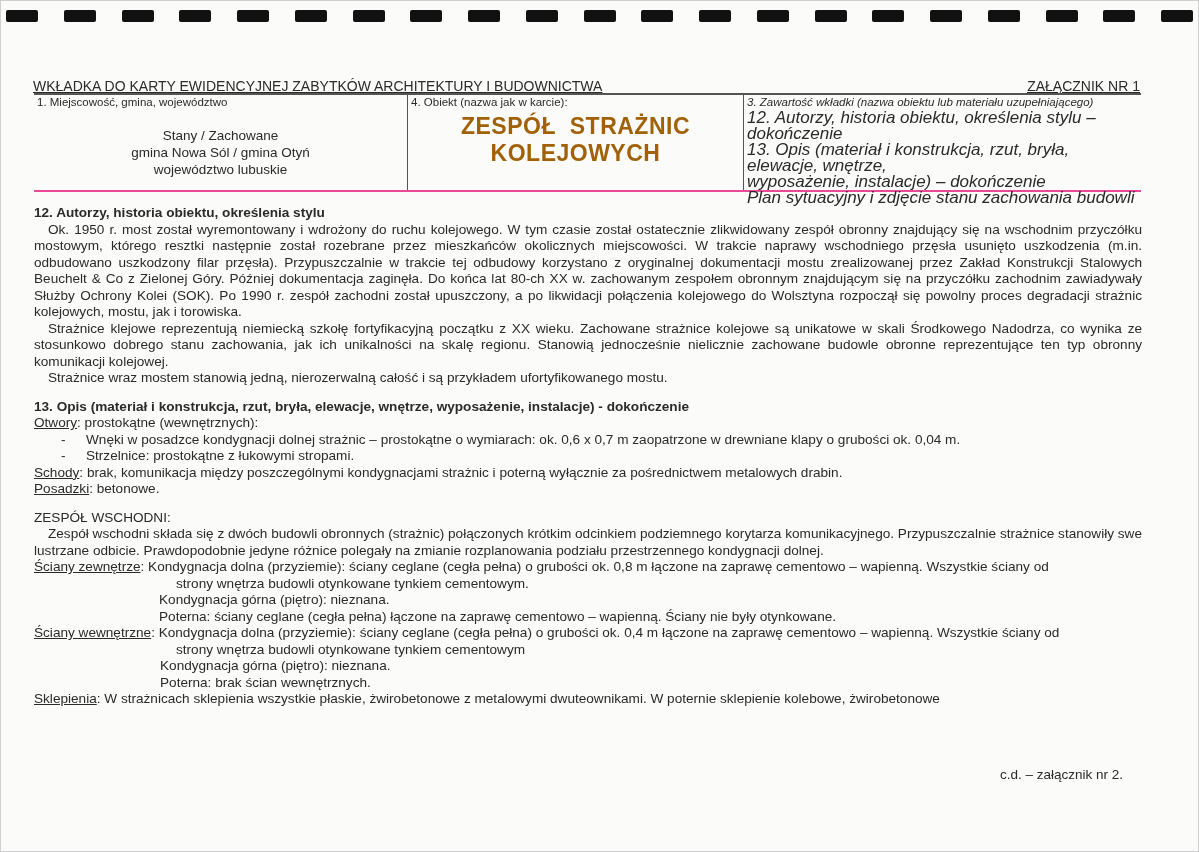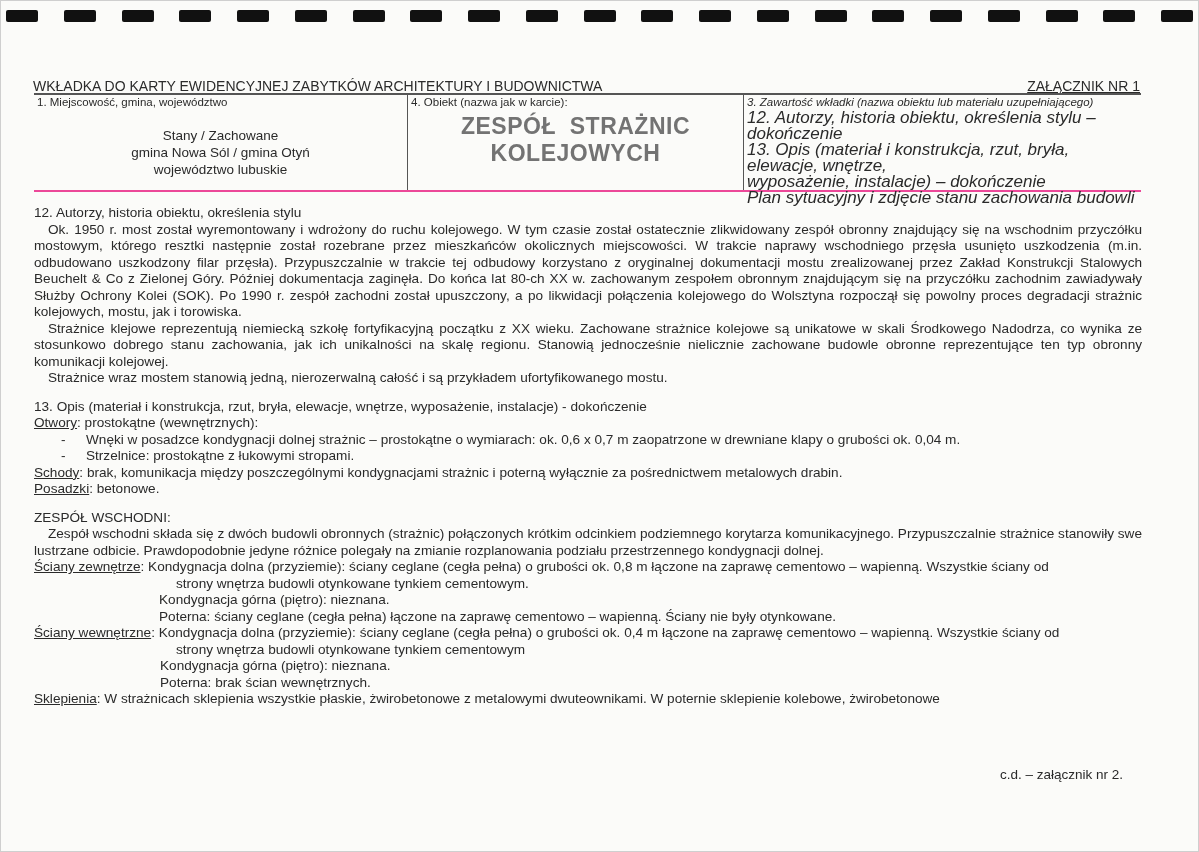--- a/index.html
+++ b/index.html
@@ -17,48 +17,48 @@
   .punch-strip {
     position:absolute; top:10px; left:6px; right:6px; height:14px;
     display:flex; justify-content:space-between;
   }
   .punch-hole {
     width:32px; height:12px; background:#111; border-radius:2px;
   }
   .doc-title-row {
     position:absolute; top:78px; left:33px; width:1107px;
     display:flex; justify-content:space-between; align-items:flex-end;
-    font-size:14px; line-height:16px; color:#2b2b2b;
+    font-size:14px; line-height:16px; color:#2b2b2b;text-decoration:underline;
   }
   .doc-title-row .annex { text-decoration:underline; }
   .header-table {
     position:absolute; top:93px; left:34px; width:1107px; height:95px;
     border-top:2px solid #555; border-bottom:2px solid #ec4899;
     display:flex;
   }
   .cell {
     box-sizing:border-box; height:100%; position:relative;
   }
   .cell-1 { width:374px; border-right:1px solid #555; }
   .cell-2 { width:336px; border-right:1px solid #555; }
   .cell-3 { flex:1;font-style:italic; }
   .cell-label { font-size:11.5px; line-height:13px; padding:1px 3px; }
   .loc-lines {
     text-align:center; font-size:13.5px; line-height:17px; margin-top:17px;
   }
   .obj-name {
     text-align:center; font-weight:bold; font-size:23px; line-height:27px;
-    margin-top:3px; color:#737373; letter-spacing:0.5px;
+    margin-top:3px; color:#a16207; letter-spacing:0.5px;
   }
   .contents-lines { font-size:17px; line-height:16px; padding:0 3px; }
   .content {
     position:absolute; top:205px; left:34px; width:1108px;
     font-size:13.6px; line-height:16.5px; color:#2a2a2a;
   }
-  .sec-heading { font-weight:normal; }
+  .sec-heading { font-weight:bold; }
   .para { text-align:justify; text-align-last:left; }
   .indent { text-indent:14px; }
   .u { text-decoration:underline; }
   .gap { height:12px; }
   .dash-list { margin:0; padding:0; list-style:none; }
   .dash-list li { position:relative; padding-left:52px; }
   .dash-list li::before {
     content:"-"; position:absolute; left:27px;
   }
   .hang1 { padding-left:125px; }

